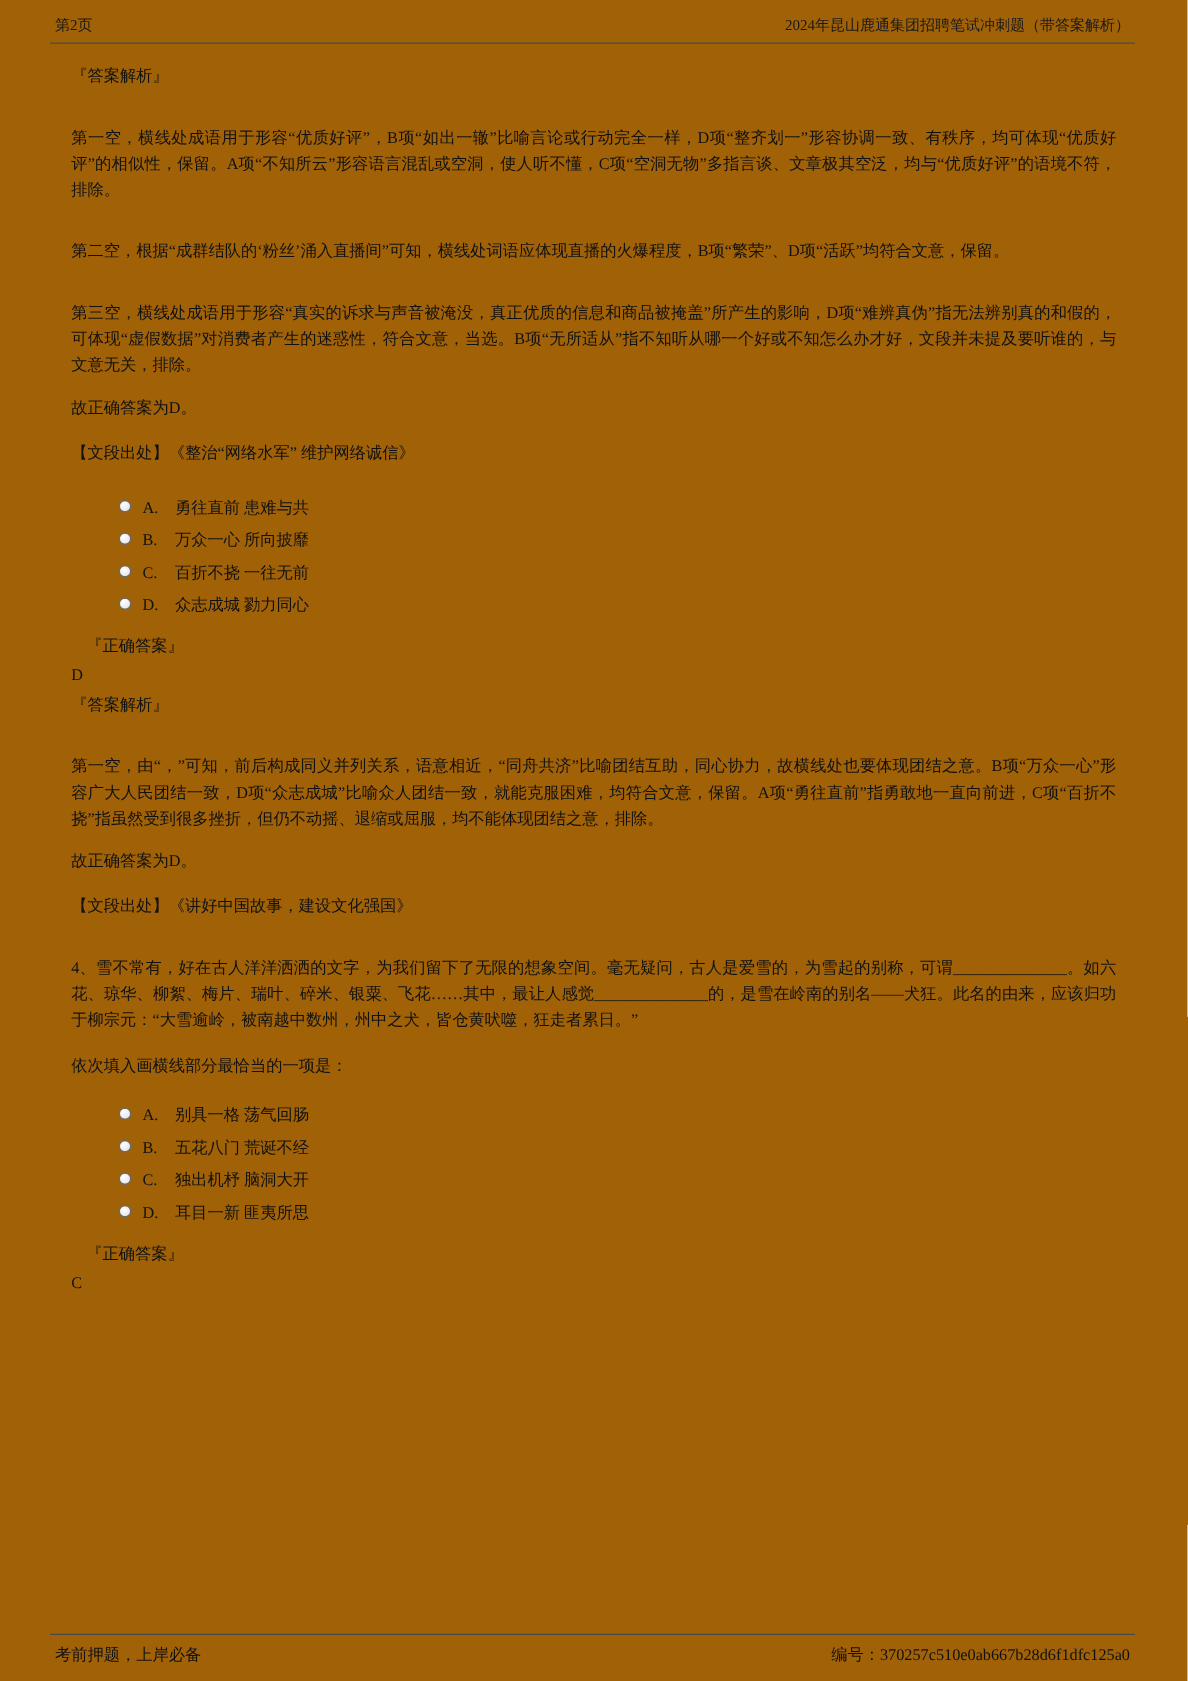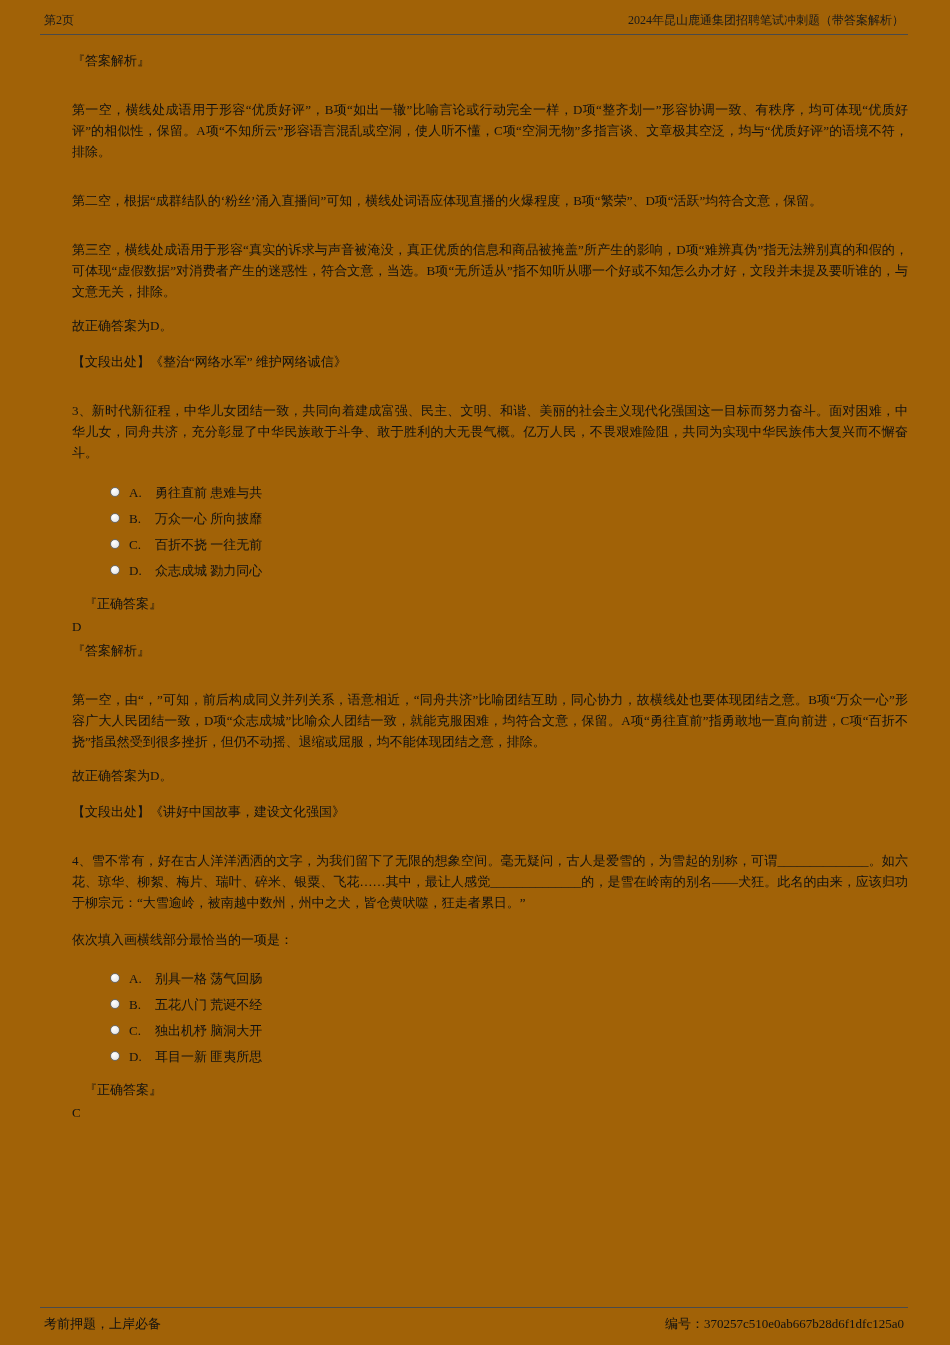--- a/index.html
+++ b/index.html
@@ -36,21 +36,21 @@
     align-items: flex-end;
     font-size: 13px;
     color: #111;
     padding: 7px 4px 0 4px;
     border-top: 1px solid #4a4a4a;
   }
 
   
   .doc-body {
     position: absolute;
-    top: 50px; left: 72px;
+    top: 50px; left: 57px;
     width: 836px;
     font-size: 13px;
     line-height: 21px;
     color: #111;
   }
   .blk { margin-bottom: 12px; }
   .blk.para, .blk.stem { text-align: justify; margin-bottom: 13px; margin-top: 28px; }
   .blk.heading { margin-bottom: 12px; }
   .blk.heading.tight { margin-bottom: 2px; margin-left: 12px; }
   .blk.conclusion { margin-bottom: 15px; }
@@ -89,21 +89,20 @@
     <span class="doc-title">2024年昆山鹿通集团招聘笔试冲刺题（带答案解析）</span>
   </header>
 
   <main class="doc-body">
       <div class="blk heading">『答案解析』</div>
       <div class="blk para">第一空，横线处成语用于形容“优质好评”，B项“如出一辙”比喻言论或行动完全一样，D项“整齐划一”形容协调一致、有秩序，均可体现“优质好评”的相似性，保留。A项“不知所云”形容语言混乱或空洞，使人听不懂，C项“空洞无物”多指言谈、文章极其空泛，均与“优质好评”的语境不符，排除。</div>
       <div class="blk para">第二空，根据“成群结队的‘粉丝’涌入直播间”可知，横线处词语应体现直播的火爆程度，B项“繁荣”、D项“活跃”均符合文意，保留。</div>
       <div class="blk para">第三空，横线处成语用于形容“真实的诉求与声音被淹没，真正优质的信息和商品被掩盖”所产生的影响，D项“难辨真伪”指无法辨别真的和假的，可体现“虚假数据”对消费者产生的迷惑性，符合文意，当选。B项“无所适从”指不知听从哪一个好或不知怎么办才好，文段并未提及要听谁的，与文意无关，排除。</div>
       <div class="blk conclusion">故正确答案为D。</div>
       <div class="blk source">【文段出处】《整治“网络水军” 维护网络诚信》</div>
-      <div class="blk stem">3、新时代新征程，中华儿女团结一致，共同向着建成富强、民主、文明、和谐、美丽的社会主义现代化强国这一目标而努力奋斗。面对困难，中华儿女，同舟共济，充分彰显了中华民族敢于斗争、敢于胜利的大无畏气概。亿万人民，不畏艰难险阻，共同为实现中华民族伟大复兴而不懈奋斗。</div>
       <div class="options">
         <div class="option">
           <span class="radio"></span>
           <span class="opt-label">A.</span>
           <span class="opt-text">勇往直前 患难与共</span>
         </div>
         <div class="option">
           <span class="radio"></span>
           <span class="opt-label">B.</span>
           <span class="opt-text">万众一心 所向披靡</span>

